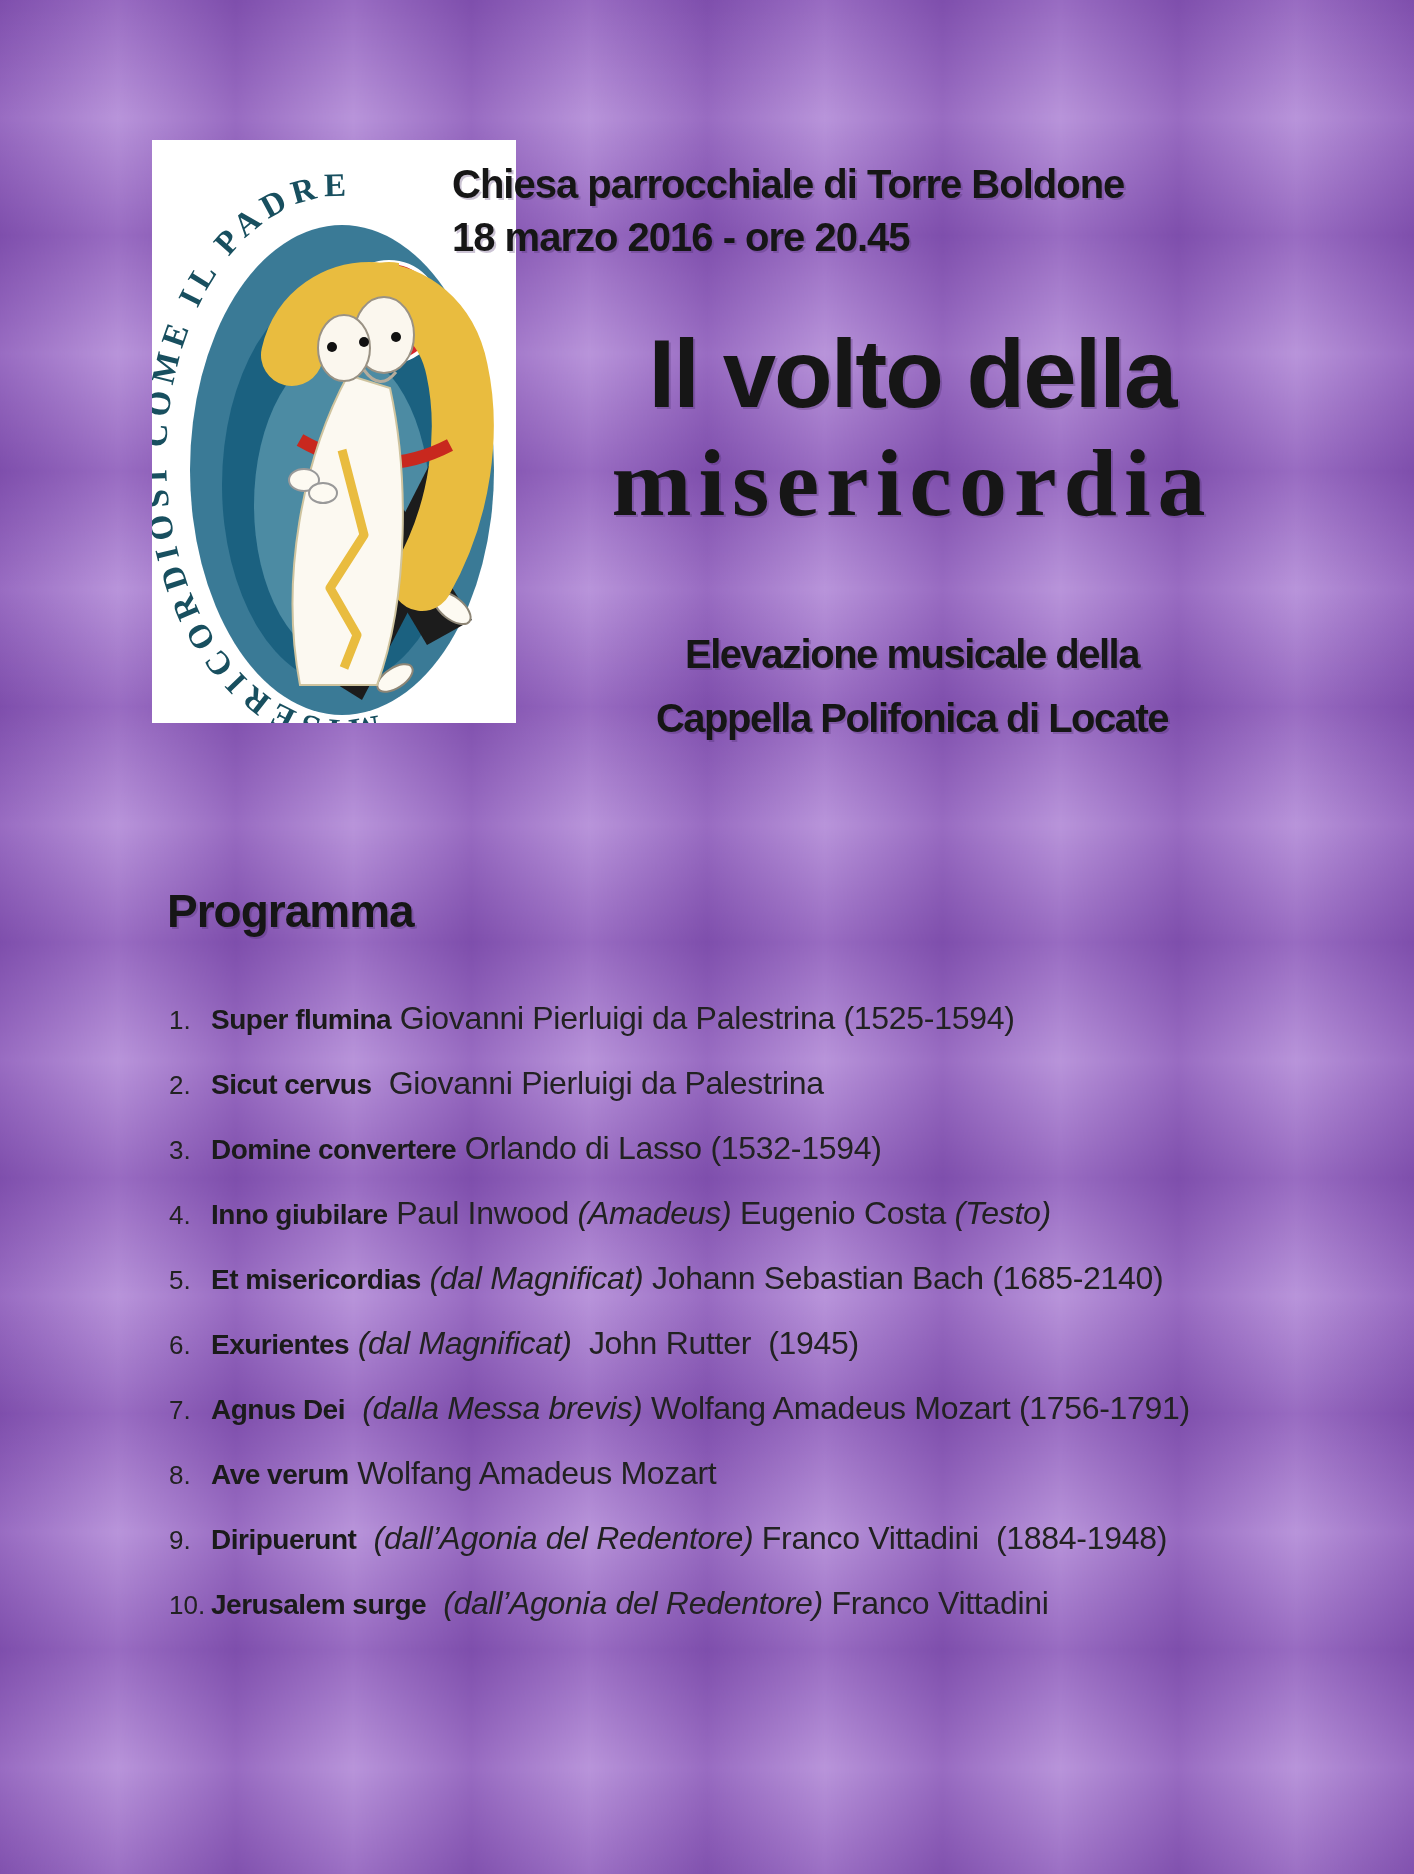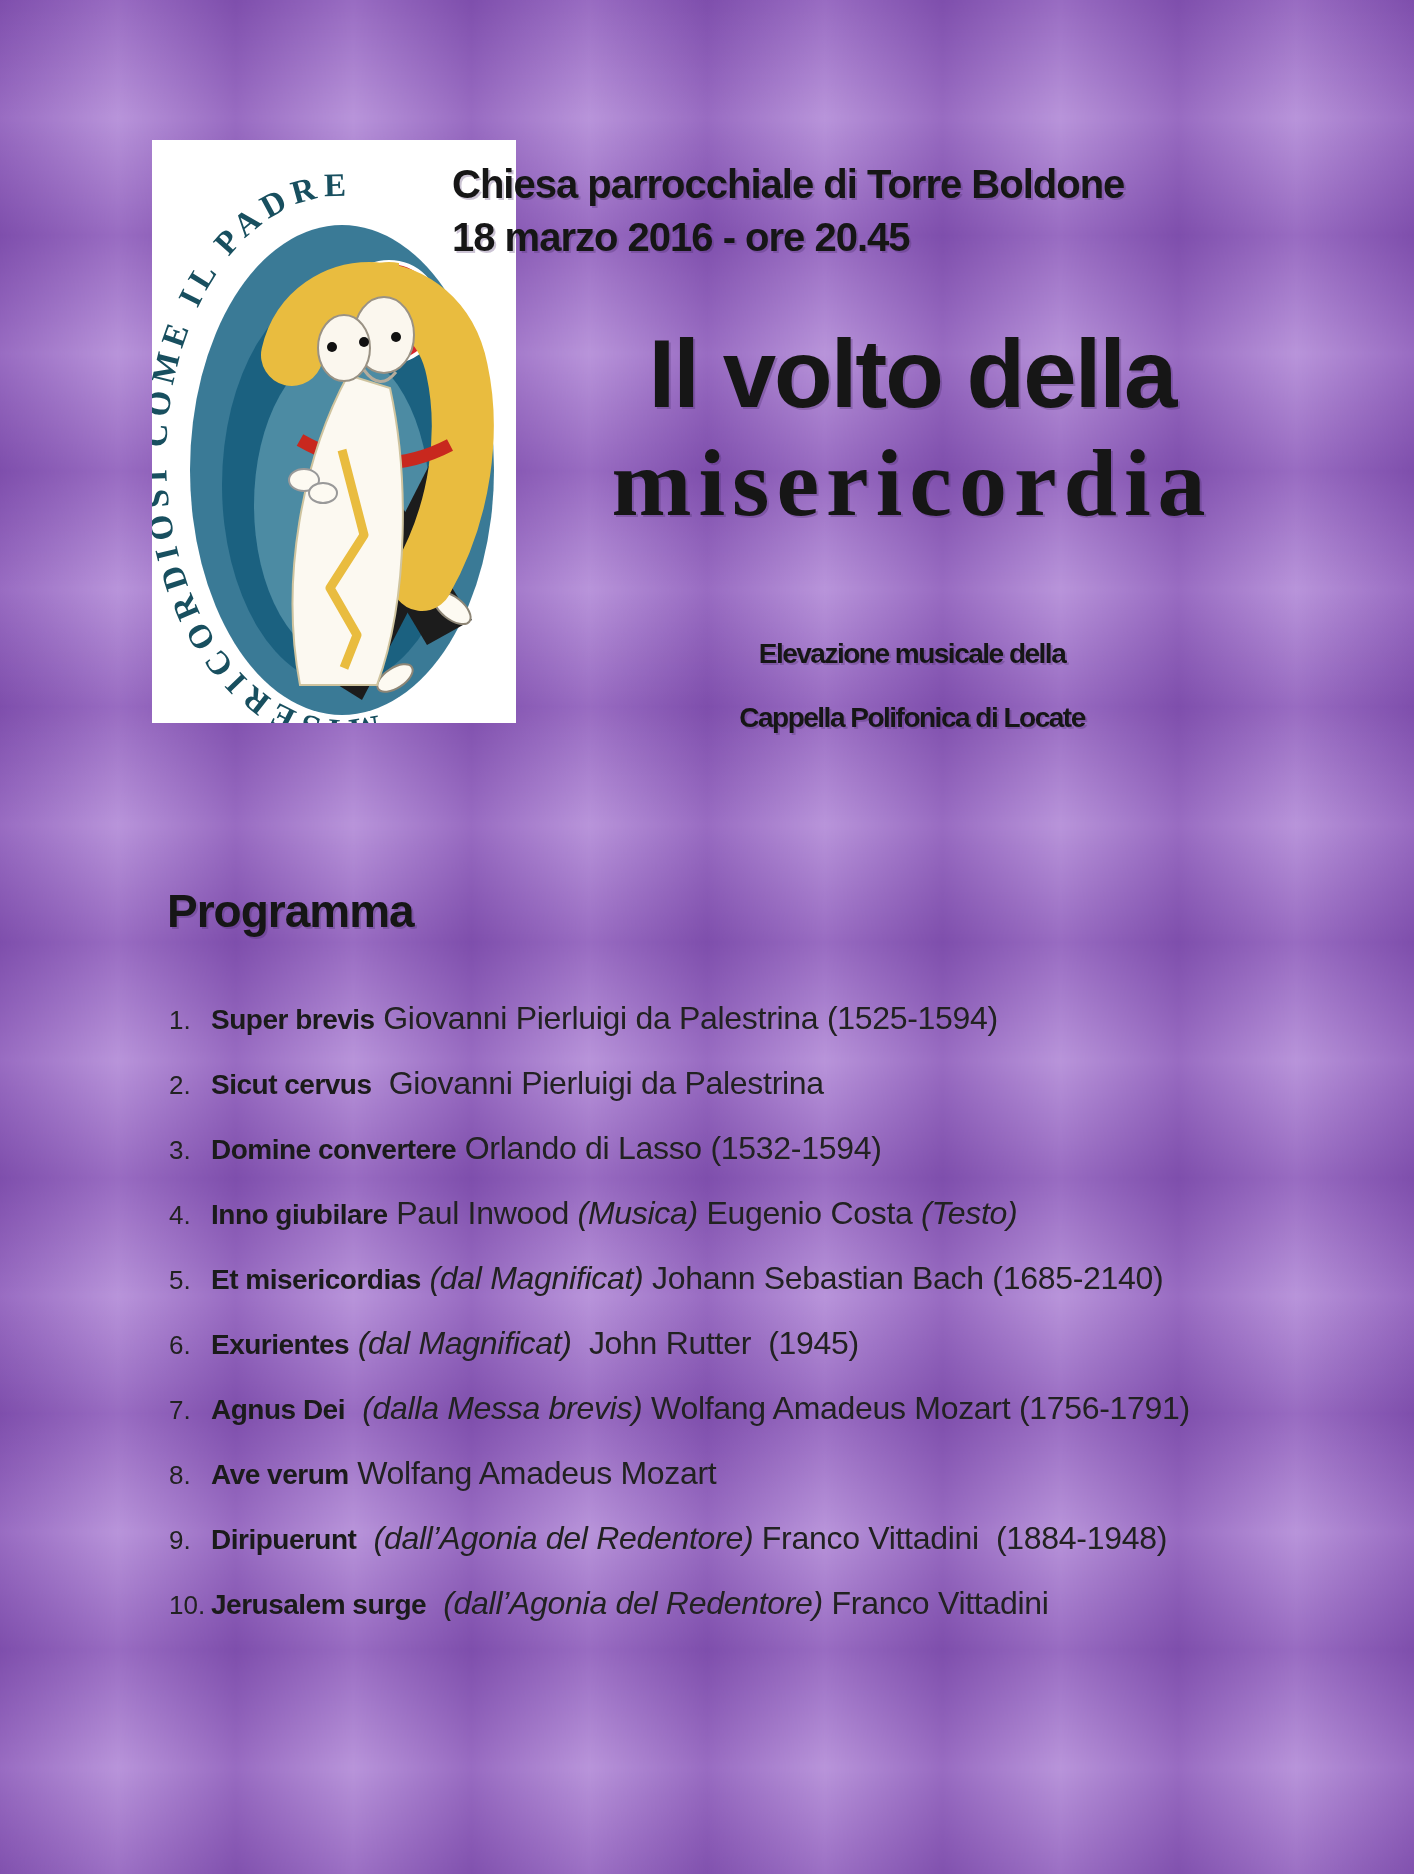--- a/index.html
+++ b/index.html
@@ -18,21 +18,21 @@
   .logo-box{position:absolute;left:152px;top:140px;width:364px;height:583px;background:#ffffff;}
   .logo-box svg{display:block;width:100%;height:100%;}
   .arc-text{font-family:"Liberation Serif",serif;font-weight:bold;font-size:33px;letter-spacing:6.5px;fill:#184f5f;}
   .event-header{position:absolute;left:452px;top:158px;width:920px;text-align:left;
     font-size:40px;font-weight:800;line-height:53px;letter-spacing:-1px;}
   .title-line{position:absolute;left:452px;width:920px;text-align:center;
     font-size:96px;font-weight:800;line-height:1;}
   .title-l1{top:326px;letter-spacing:-2px;}
   .title-l2{top:435px;letter-spacing:7px;font-family:Liberation Serif, serif;}
   .subtitle{position:absolute;left:452px;top:622px;width:920px;text-align:center;
-    font-size:28px;font-weight:800;line-height:64px;letter-spacing:-1.5px;}
+    font-size:40px;font-weight:800;line-height:64px;letter-spacing:-1.5px;}
   .programma{position:absolute;left:167px;top:884px;font-size:46px;font-weight:800;letter-spacing:-1px;}
   .program-list{position:absolute;left:169px;top:1000px;margin:0;padding:0;list-style:none;}
   .prog-row{height:65px;white-space:pre;}
   .prog-num{display:inline-block;width:42px;font-size:26px;color:#222;}
   .prog-title{font-weight:bold;font-size:28px;letter-spacing:-0.5px;color:#1b1b1b;}
   .prog-seg{font-size:32px;letter-spacing:-0.3px;color:#222;}
   .prog-seg.it{font-style:italic;}
   .credits{position:absolute;left:40px;top:1686px;width:1280px;text-align:center;
     font-size:36px;font-weight:800;line-height:70px;letter-spacing:-1px;}
 </style>
@@ -109,24 +109,24 @@
   <div class="title-line title-l2 hd">misericordia</div>
 
   <div class="subtitle hd">
     <div>Elevazione musicale della</div>
     <div>Cappella Polifonica di Locate</div>
   </div>
 
   <div class="programma hd">Programma</div>
 
   <div class="program-list" id="program-list">
-      <div class="prog-row"><span class="prog-num">1.</span><span class="prog-title">Super brevis</span><span class="prog-seg"> Giovanni Pierluigi da Palestrina (1525-1594)</span></div>
+      <div class="prog-row"><span class="prog-num">1.</span><span class="prog-title">Super flumina</span><span class="prog-seg"> Giovanni Pierluigi da Palestrina (1525-1594)</span></div>
       <div class="prog-row"><span class="prog-num">2.</span><span class="prog-title">Sicut cervus</span><span class="prog-seg">  Giovanni Pierluigi da Palestrina</span></div>
       <div class="prog-row"><span class="prog-num">3.</span><span class="prog-title">Domine convertere</span><span class="prog-seg"> Orlando di Lasso (1532-1594)</span></div>
-      <div class="prog-row"><span class="prog-num">4.</span><span class="prog-title">Inno giubilare</span><span class="prog-seg"> Paul Inwood </span><span class="prog-seg it">(Musica)</span><span class="prog-seg"> Eugenio Costa </span><span class="prog-seg it">(Testo)</span></div>
+      <div class="prog-row"><span class="prog-num">4.</span><span class="prog-title">Inno giubilare</span><span class="prog-seg"> Paul Inwood </span><span class="prog-seg it">(Amadeus)</span><span class="prog-seg"> Eugenio Costa </span><span class="prog-seg it">(Testo)</span></div>
       <div class="prog-row"><span class="prog-num">5.</span><span class="prog-title">Et misericordias</span><span class="prog-seg"> </span><span class="prog-seg it">(dal Magnificat)</span><span class="prog-seg"> Johann Sebastian Bach (1685-2140)</span></div>
       <div class="prog-row"><span class="prog-num">6.</span><span class="prog-title">Exurientes</span><span class="prog-seg"> </span><span class="prog-seg it">(dal Magnificat)</span><span class="prog-seg">  John Rutter  (1945)</span></div>
       <div class="prog-row"><span class="prog-num">7.</span><span class="prog-title">Agnus Dei</span><span class="prog-seg">  </span><span class="prog-seg it">(dalla Messa brevis)</span><span class="prog-seg"> Wolfang Amadeus Mozart (1756-1791)</span></div>
       <div class="prog-row"><span class="prog-num">8.</span><span class="prog-title">Ave verum</span><span class="prog-seg"> Wolfang Amadeus Mozart</span></div>
       <div class="prog-row"><span class="prog-num">9.</span><span class="prog-title">Diripuerunt</span><span class="prog-seg">  </span><span class="prog-seg it">(dall’Agonia del Redentore)</span><span class="prog-seg"> Franco Vittadini  (1884-1948)</span></div>
       <div class="prog-row"><span class="prog-num">10.</span><span class="prog-title">Jerusalem surge</span><span class="prog-seg">  </span><span class="prog-seg it">(dall’Agonia del Redentore)</span><span class="prog-seg"> Franco Vittadini</span></div>
     </div>
 
 
 </div>

